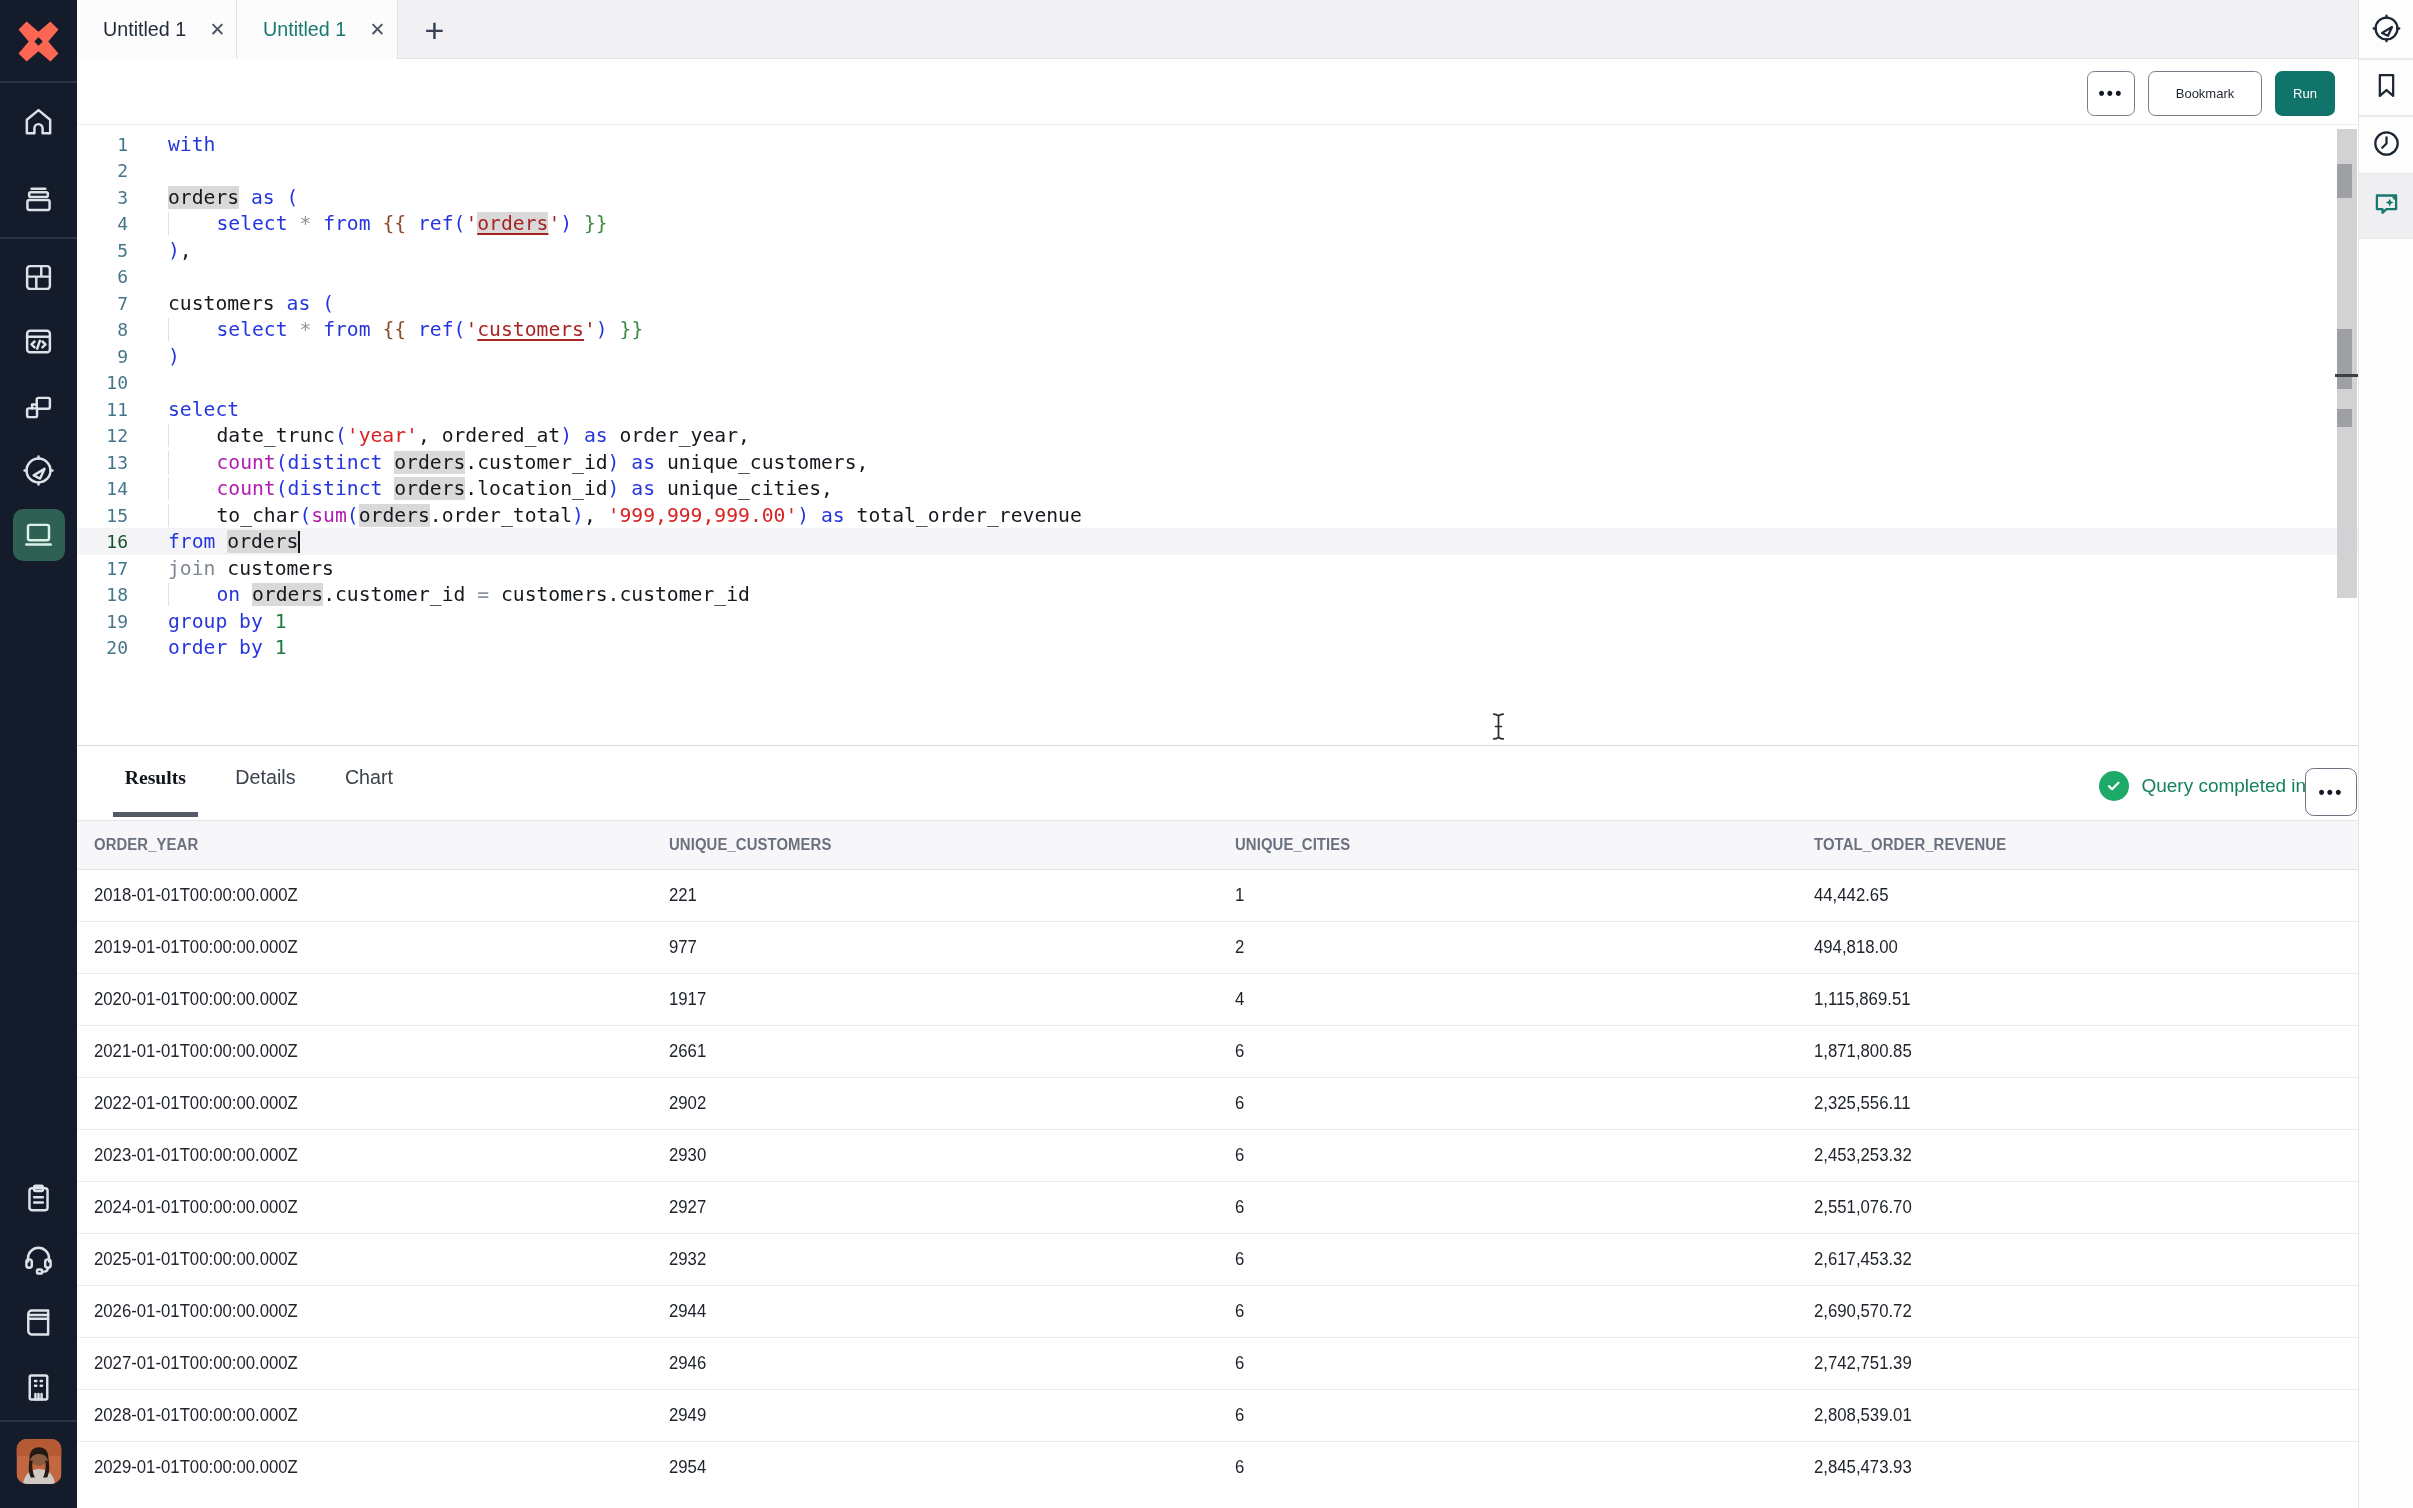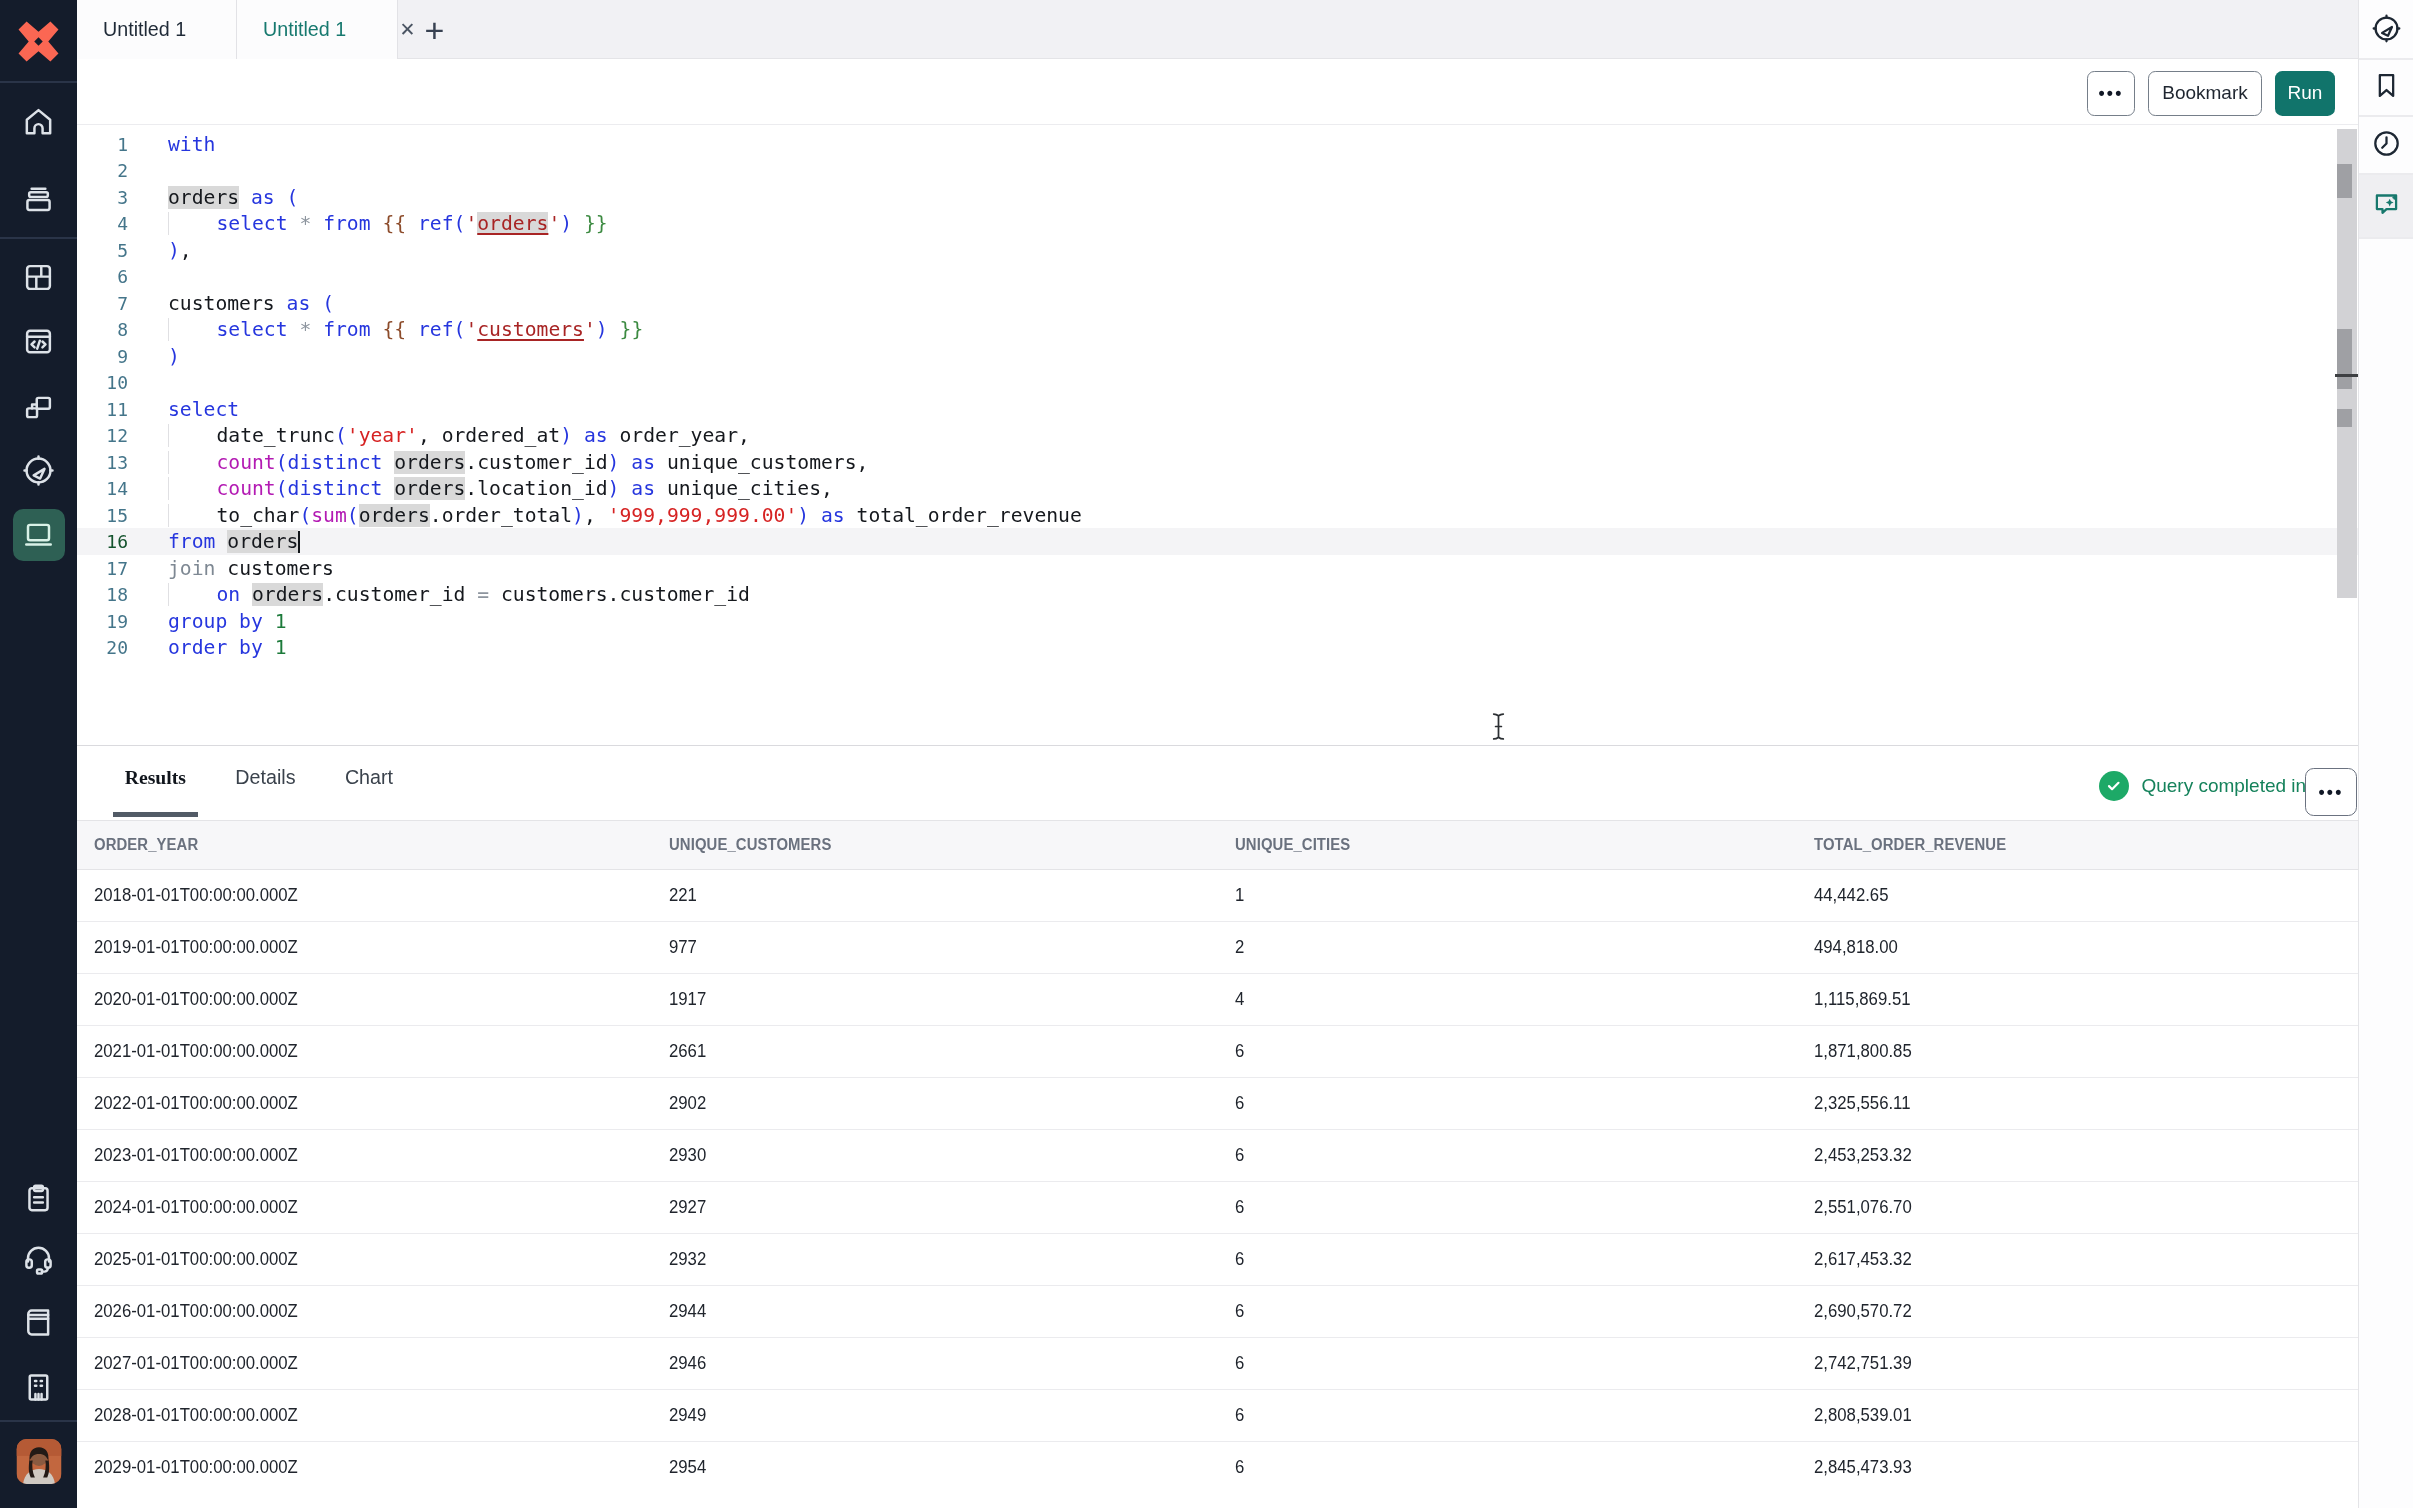--- a/index.html
+++ b/index.html
@@ -26,32 +26,32 @@
   .rrail-btn svg{width:32px;height:32px;}
   .rrail-btn.teal{color:#17786d;}
   .rrail-bg{position:absolute;left:0;width:55px;background:#efeff2;}
 
   
   .main{position:absolute;left:77px;top:0;width:2282px;height:1508px;background:#fff;}
 
   
   .tabbar{position:absolute;left:0;top:0;width:2282px;height:59px;background:#f1f1f4;border-bottom:1.5px solid #e4e4e7;}
   .tab{position:absolute;top:0;height:59px;display:flex;align-items:center;padding:0 19px 0 26px;
-    background:#fcfcfd;cursor:pointer;border-right:1.5px solid #e2e2e6;font-size:19.7px;gap:30px;}
+    background:#fcfcfd;cursor:pointer;border-right:1.5px solid #e2e2e6;font-size:19.7px;}
   .tab .tlabel{margin-right:19px;white-space:nowrap;}
   .tab.v-dark .tlabel{color:#1f2a37;}
   .tab.v-teal .tlabel{color:#17796f;}
   .tab .tclose{color:#4b5563;font-size:19px;line-height:1;padding:4.4px;cursor:pointer;}
   .newtab{position:absolute;top:10.2px;width:41px;height:39px;display:flex;align-items:center;justify-content:center;
     color:#374151;font-size:34px;font-weight:300;cursor:pointer;line-height:1;}
 
   
   .toolbar{position:absolute;left:0;top:59px;width:2282px;height:66px;background:#fff;border-bottom:1.5px solid #ececef;}
   .btn{position:absolute;top:11.7px;height:45px;border:1.5px solid #757e89;border-radius:7.3px;background:#fff;
-    display:flex;align-items:center;justify-content:center;font-size:19px;color:#1f2630;cursor:pointer;}
+    display:flex;align-items:center;justify-content:center;font-size:13px;color:#1f2630;cursor:pointer;}
   .btn.dots{letter-spacing:2.2px;font-size:17.5px;font-weight:bold;color:#111826;}
   .btn.primary{background:#11746b;border:none;color:#fff;}
 
   
   .editor{position:absolute;left:0;top:125px;width:2282px;height:619px;background:#fff;padding-top:5.8px;cursor:text;}
   .line{display:flex;height:26.5px;align-items:center;font-family:"DejaVu Sans Mono",monospace;font-size:19.7px;}
   .line.cur{background:#f4f4f6;}
   .gut{width:51px;text-align:right;flex:none;color:#44758a;font-size:18px;user-select:none;}
   .line.cur .gut{color:#14532d;font-weight:normal;}
   .code{padding-left:40px;white-space:pre;color:#15181d;}

